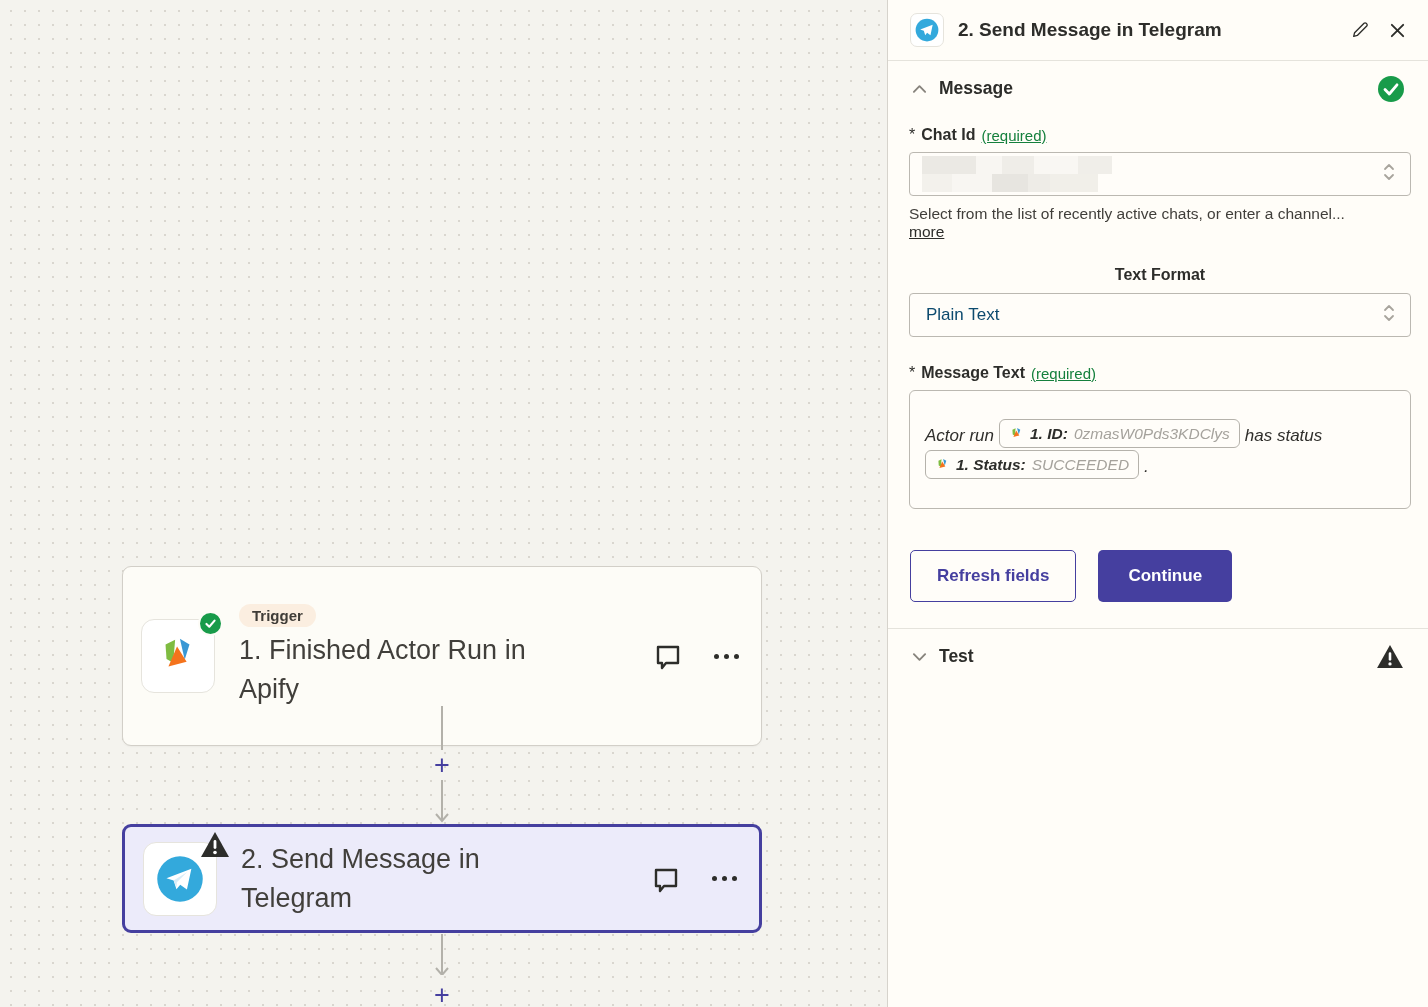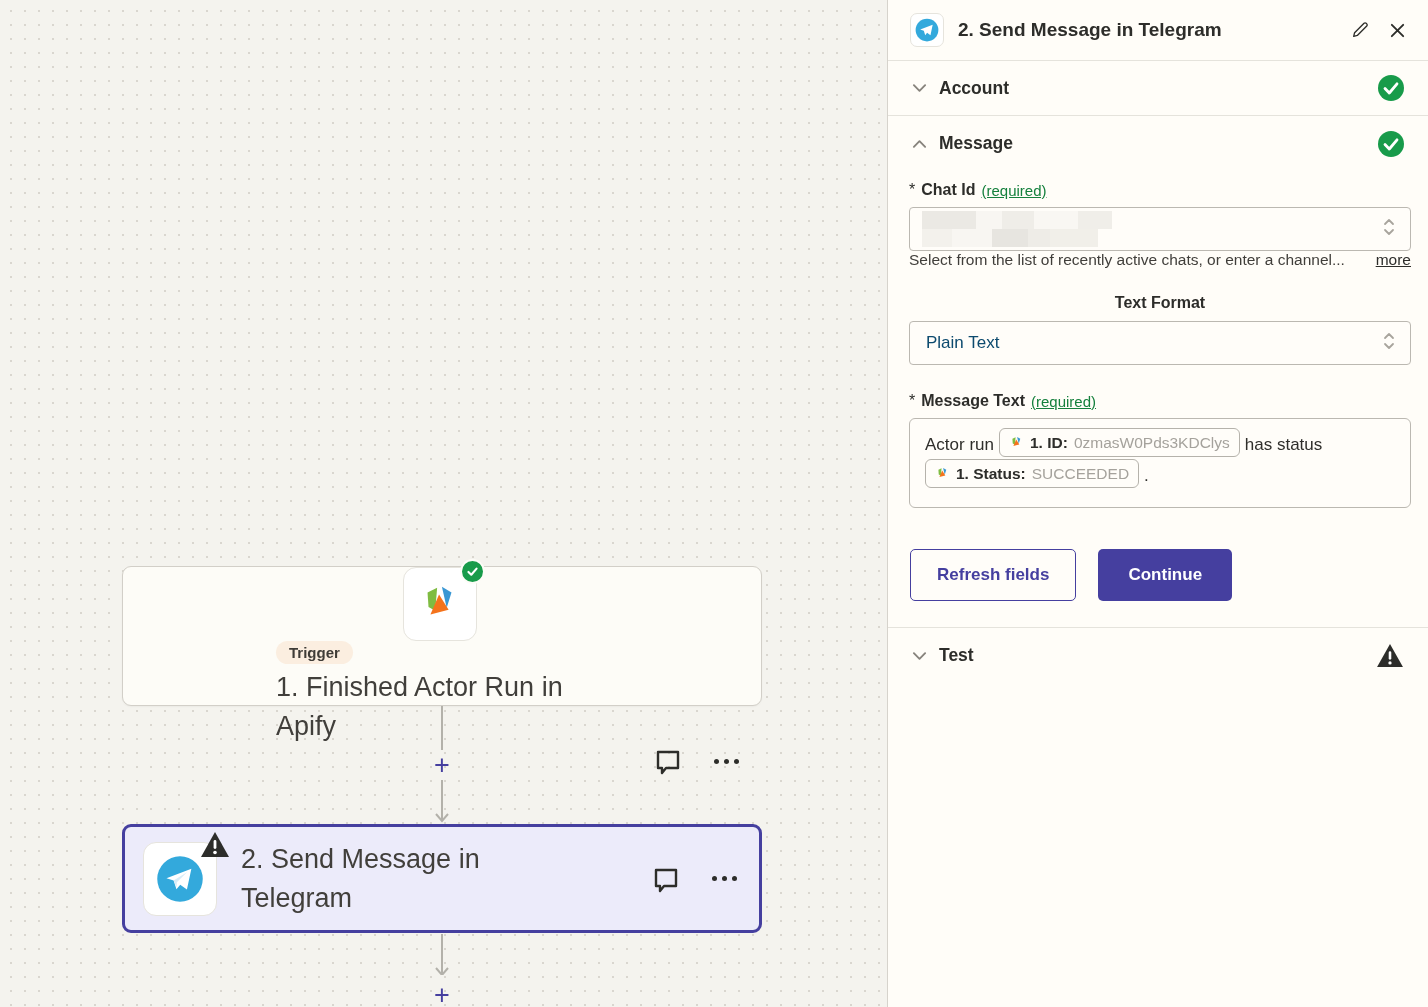--- a/index.html
+++ b/index.html
@@ -7,22 +7,22 @@
     font-family:"Liberation Sans", sans-serif; color:#2d2d2a; }
   body { display:flex; background:#f4f3ee; }
 
   
   .canvas { position:relative; width:887px; height:1007px; background:#f4f3ee;
     background-image:radial-gradient(circle, #d9d6cf 1.1px, transparent 1.2px);
     background-size:14px 14px; background-position:4px 4px; }
 
   .step-card { position:absolute; left:122px; width:640px; display:flex; align-items:center;
     padding:0 22px 0 18px; border-radius:9px; }
-  .card-trigger { top:566px; height:140px; background:#fdfcf7; border:1px solid #d2cfc8;
-    box-shadow:0 1px 2px rgba(0,0,0,.04);flex-direction:column; }
+  .card-trigger { top:566px; height:180px; background:#fdfcf7; border:1px solid #d2cfc8;
+    box-shadow:0 1px 2px rgba(0,0,0,.04); }
   .card-action { top:824px; height:109px; background:#ecebfa; border:3px solid #453f9f; }
 
   .app-icon-wrap { position:relative; width:74px; height:74px; flex:none; background:#fff;
     border:1px solid #e6e4dd; border-radius:13px; display:flex; align-items:center; justify-content:center; }
   .badge-check { position:absolute; top:-9px; right:-9px; width:25px; height:25px; border-radius:50%;
     background:#189b4a; border:2px solid #fdfcf7; display:flex; align-items:center; justify-content:center; }
   .badge-warn { position:absolute; top:-12px; right:-14px; }
 
   .card-text { margin-left:24px; display:flex; flex-direction:column; gap:4px; }
   .trigger-pill { align-self:flex-start; background:#fbeee0; color:#3f3c37; font-size:15px;
@@ -64,28 +64,28 @@
   .field-label .req { font-size:15px; color:#15803d;text-decoration:underline; }
 
   .select-box { position:relative; height:44px; border:1px solid #bbb8b1; border-radius:4px;
     background:#fffdf9; display:flex; align-items:center; padding:0 40px 0 16px; cursor:pointer; }
   .select-chevrons { position:absolute; right:14px; top:50%; transform:translateY(-50%); }
   .select-value-muted { font-size:17px; color:#0c4a6e; }
 
   .mosaic { display:flex; flex-wrap:wrap; width:200px; margin-left:-4px; }
   .mosaic i { height:18px; }
 
-  .helper-row { display:flex; align-items:baseline; margin-top:0; }
+  .helper-row { display:flex; align-items:baseline; margin-top:9px;flex-direction:column; }
   .helper-text { font-size:15.5px; color:#403e3a; flex:1; }
   .more-link { font-size:15.5px; color:#2d2d2a; text-decoration:underline; cursor:pointer; }
 
   .tf-label { margin-top:25px; margin-bottom:9px; font-size:16px; font-weight:bold;text-align:center; }
 
   .msg-box { border:1px solid #bbb8b1; border-radius:6px; background:#fffdf9; min-height:90px;
-    padding:9px 15px; font-size:17px; color:#2f2e2b; line-height:1.62; cursor:text; }
+    padding:28px 15px; font-size:17px; color:#2f2e2b; line-height:1.62; cursor:text;font-style:italic; }
   .token-pill { display:inline-flex; align-items:center; gap:6px; border:1px solid #b5b2ab;
     border-radius:6px; padding:1px 9px; margin:0 5px; background:#fffdf9; white-space:nowrap; }
   .token-pill .t-label { font-size:15.5px; font-weight:bold; color:#2d2d2a; }
   .token-pill .t-value { font-size:15.5px; color:#a5a29c; }
 
   .btn-row { display:flex; gap:22px; margin-top:41px; padding-left:1px; }
   .btn { height:52px; border-radius:5px; font-size:17px; font-weight:bold; cursor:pointer;
     font-family:Liberation Sans, sans-serif; }
   .btn-secondary { background:#fffdf9; color:#453f9f; border:1px solid #453f9f; padding:0 26px; }
   .btn-primary { background:#453f9f; color:#fff; border:none; padding:0 30px; }
@@ -198,30 +198,20 @@
       </svg>
     </button>
     <button class="icon-btn">
       <svg width="17" height="17" viewBox="0 0 18 18">
         <path d="M3 3 L15 15 M15 3 L3 15" stroke="#2d2d2a" stroke-width="2" stroke-linecap="round"></path>
       </svg>
     </button>
   </div>
 
 
-  <div class="acc-row">
-    <svg width="15" height="10" viewBox="0 0 16 10">
-      <polyline points="2,2 8,8 14,2" fill="none" stroke="#87837c" stroke-width="2" stroke-linecap="round" stroke-linejoin="round"></polyline>
-    </svg>
-    <span class="acc-label">Account</span>
-    <svg width="26" height="26" viewBox="0 0 26 26">
-      <circle cx="13" cy="13" r="13" fill="#189b4a"></circle>
-      <path d="M7 13.5 L11.3 18 L19 8.8" stroke="#fff" stroke-width="2.8" fill="none" stroke-linecap="round" stroke-linejoin="round"></path>
-    </svg>
-  </div>
 
   <div class="acc-row no-border">
     <svg width="15" height="10" viewBox="0 0 16 10">
       <polyline points="2,8 8,2 14,8" fill="none" stroke="#87837c" stroke-width="2" stroke-linecap="round" stroke-linejoin="round"></polyline>
     </svg>
     <span class="acc-label">Message</span>
     <svg width="26" height="26" viewBox="0 0 26 26">
       <circle cx="13" cy="13" r="13" fill="#189b4a"></circle>
       <path d="M7 13.5 L11.3 18 L19 8.8" stroke="#fff" stroke-width="2.8" fill="none" stroke-linecap="round" stroke-linejoin="round"></path>
     </svg>

